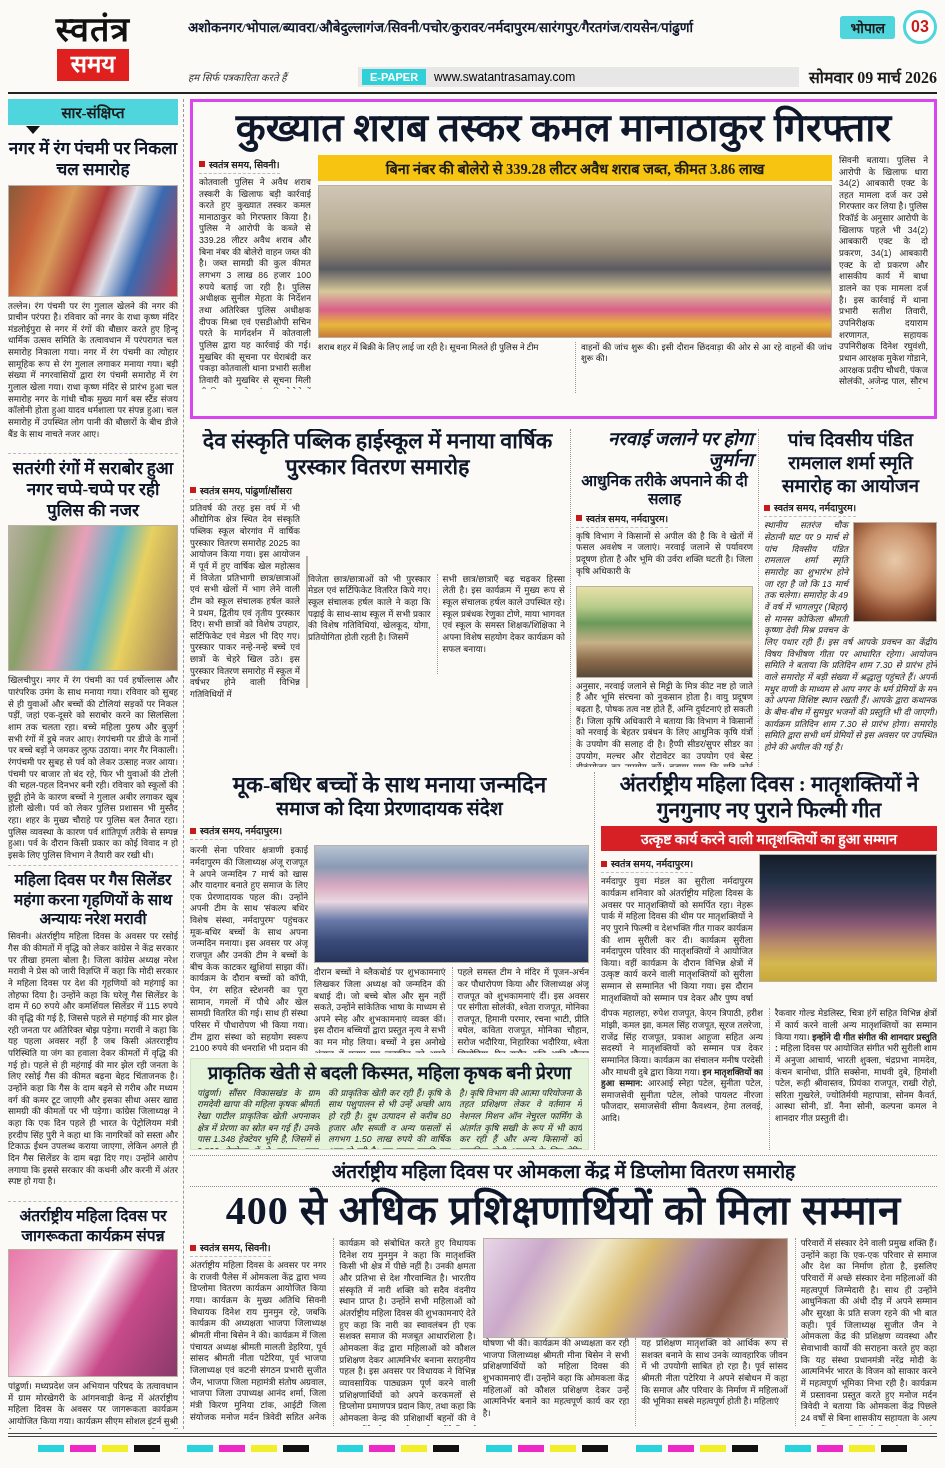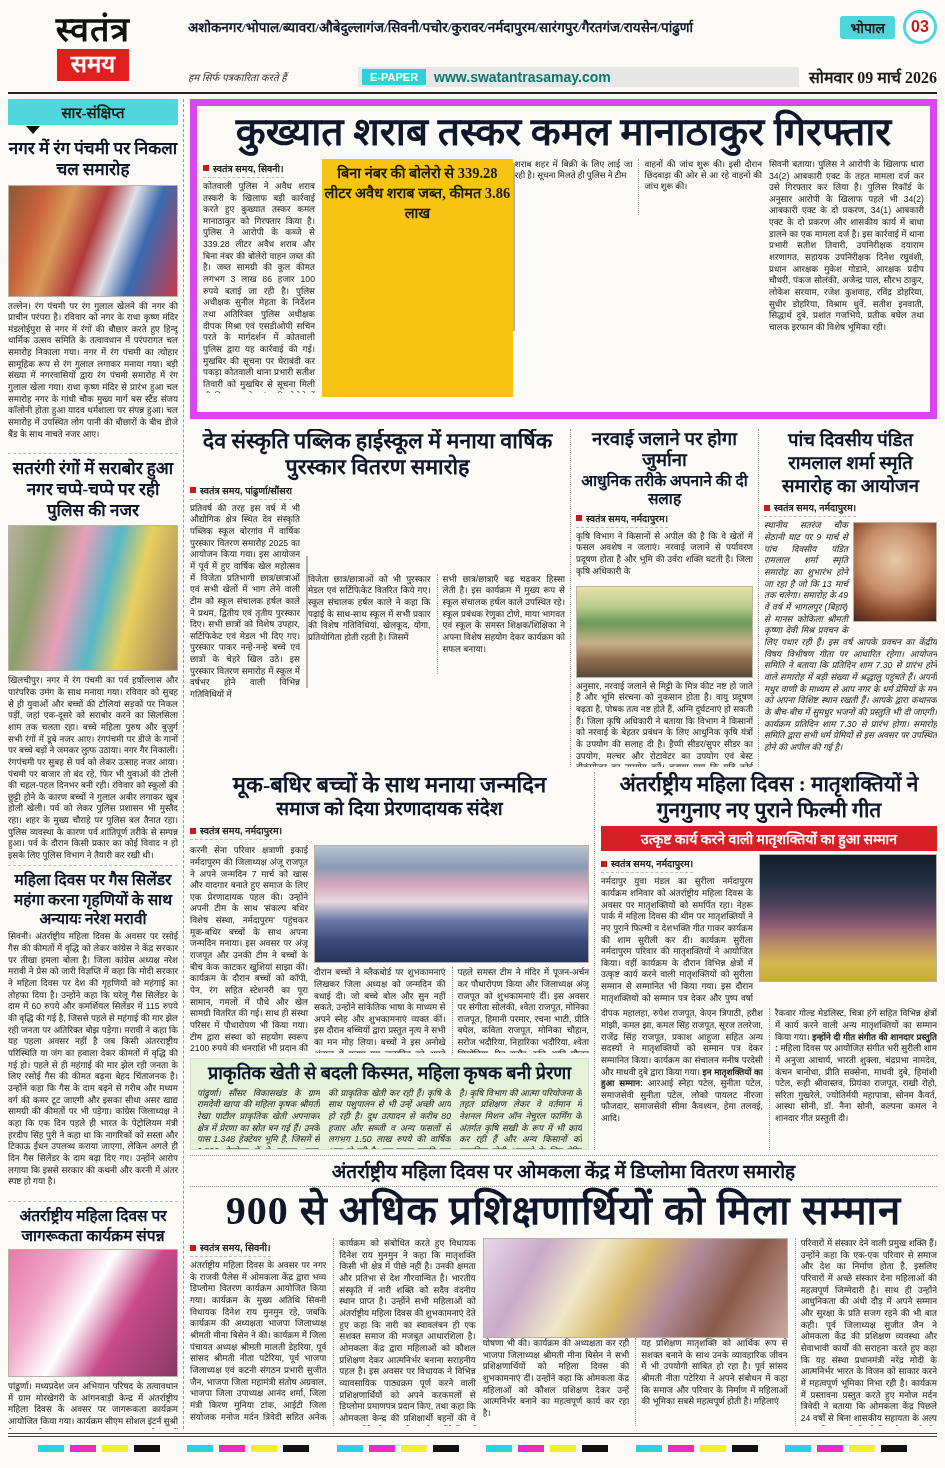--- a/index.html
+++ b/index.html
@@ -13,21 +13,21 @@
   .logo-bottom { margin-top:2px; background:#e01f1f; color:#fff; font-weight:bold; font-size:24px; line-height:1; padding:3px 14px 5px; font-family:"Liberation Serif","DejaVu Serif",serif; }
   .mast-right { flex:1; display:flex; flex-direction:column; justify-content:space-between; padding-top:4px; }
   .mast-row1 { display:flex; align-items:center; gap:8px; }
   .cities { flex:1; font-weight:bold; font-size:13.5px; font-family:"Liberation Serif","DejaVu Serif",serif; white-space:nowrap; overflow:hidden; }
   .edition-badge { background:#4fd5dc; font-weight:bold; font-size:14px; padding:2px 10px; border-radius:3px; }
   .page-circle { width:34px; height:34px; border:3px solid #4fd5dc; border-radius:50%; background:#fff; display:flex; align-items:center; justify-content:center; font-weight:bold; font-size:16px; color:#c81a1a; }
   .mast-row2 { display:flex; align-items:center; gap:10px; margin-top:4px; }
   .tagline { font-size:10px; font-style:italic; color:#333; width:160px; }
   .epaper-bar { flex:1; background:#e7e7e7; display:flex; align-items:center; gap:8px; padding:2px 4px; }
   .epaper-chip { background:#2fd0d8; color:#fff; font-weight:bold; font-size:11px; padding:2px 8px; }
-  .site-url { font-size:14px; font-weight:bold; color:#0f766e; }
+  .site-url { font-size:12px; font-weight:normal; color:#000000; }
   .issue-date { font-weight:bold; font-size:16px; font-family:"Liberation Serif","DejaVu Serif",serif; white-space:nowrap; }
   .mast-rule { border-bottom:2px solid #222; margin:4px 0 5px; }
 
   
   .content { display:flex; height:1330px; overflow:hidden; }
   .sidebar { width:176px; border-right:1px dashed #999; padding-right:5px; overflow:hidden; }
   .main { flex:1; padding-left:6px; overflow:hidden; }
 
   
   .byline { display:flex; align-items:center; gap:4px; font-weight:bold; font-size:9.5px; color:#222; margin:3px 0; border-bottom:1px dashed #bbb; padding-bottom:2px; width:max-content; max-width:100%; }
@@ -42,43 +42,43 @@
   .side-head { background:#4fd5dc; text-align:center; font-weight:bold; font-size:15px; padding:3px 0; font-family:"Liberation Serif","DejaVu Serif",serif; }
   .side-tri { width:0; height:0; border-left:7px solid transparent; border-right:7px solid transparent; border-top:8px solid #111; margin:1px 0 0 18px; }
   .side-article { padding:4px 0 2px; border-bottom:1px dashed #bbb; }
   .side-hl { font-size:17px; line-height:1.25; text-align:center; }
   .side-photo { width:100%; height:112px; margin:4px 0; }
   .ph-rangpanchami { background:linear-gradient(110deg,#8a5a3a 0%,#c8613a 18%,#d89a5a 32%,#b03a3a 48%,#e0e0e8 62%,#3a6ab0 75%,#c83a4a 100%); }
   .ph-holi-street { background:linear-gradient(105deg,#b8b0a0 0%,#8aa06a 20%,#e8a0b8 38%,#58b8c8 55%,#e8d060 70%,#9a7a5a 100%); height:146px; }
   .ph-awareness { background:linear-gradient(120deg,#e878a8 0%,#f0a8c8 25%,#ffffff 45%,#c84a8a 65%,#8a3a6a 100%); height:128px; }
 
   
-  .lead { border:7px solid #d946ef; padding:4px 6px; height:320px; overflow:hidden; }
+  .lead { border:3px solid #d946ef; padding:4px 6px; height:320px; overflow:hidden; }
   .lead-hl { font-size:39px; line-height:1.15; text-align:center; letter-spacing:0; }
   .lead-grid { display:flex; gap:7px; margin-top:4px; height:238px; }
   .lead-left { width:112px; }
-  .lead-center { width:440px; display:flex; flex-direction:row; }
+  .lead-center { width:514px; display:flex; flex-direction:column; }
   .lead-right { flex:1; }
   .lead-sub { background:#f6c411; font-weight:bold; font-size:14.5px; text-align:center; padding:3px 2px; font-family:"Liberation Serif","DejaVu Serif",serif; }
   .lead-photo { height:168px; margin:4px 0; background:linear-gradient(180deg,#cfc6b4 0%,#b8ad96 28%,#8a8070 45%,#5a5a62 55%,#d8c89a 70%,#d8608a 82%,#e8b83a 92%,#c87a3a 100%); }
   .lead-caps { display:flex; gap:6px; height:56px; }
   .lead-caps > div { flex:1; }
 
   
   .row2 { display:flex; margin-top:10px; height:338px; overflow:hidden; }
   .school { width:380px; padding-right:5px; }
   .school-hl { font-size:21.5px; line-height:1.2; text-align:center; }
   .school-grid { display:flex; gap:6px; margin-top:2px; }
   .school-c1 { width:110px; height:238px; }
   .school-right { flex:1; display:flex; flex-direction:row;align-items:center; }
   .school-photo { height:132px; background:linear-gradient(180deg,#f0e0b0 0%,#e8c85a 10%,#caa94d 18%,#3c3c48 42%,#e8e8ea 58%,#54586a 72%,#9fc86a 88%,#7aa84a 100%); }
   .school-cols { display:flex; gap:6px; margin-top:4px; height:100px; }
   .school-cols > div { flex:1; }
   .narwai { width:188px; padding:0 5px; }
-  .narwai-h1 { font-size:18.5px; line-height:1.15; text-align:center; }
+  .narwai-h1 { font-size:18.5px; line-height:1.15; text-align:right;font-style:italic; }
   .narwai-h2 { font-size:15.5px; line-height:1.2; text-align:center; }
   .narwai-photo { height:92px; margin:3px 0; background:linear-gradient(180deg,#e8e0a8 0%,#b8cc8a 22%,#6a9a5a 40%,#c8b088 62%,#8a6a4a 82%,#5a4a3a 100%); }
   .smriti { flex:1; padding-left:5px; }
   .smriti-hl { font-size:18.5px; line-height:1.25; text-align:center; }
   .smriti-photo { float:right; width:84px; height:100px; margin:2px 0 3px 5px; background:radial-gradient(circle at 50% 38%,#e8c9a8 0%,#c8906a 45%,#8a4a2e 75%,#4a2418 100%); }
   .smriti-body { font-style:italic; }
 
   
   .row3 { display:flex; margin-top:5px; height:378px; overflow:hidden; }
   .row3-left { width:404px; padding-right:5px; display:flex; flex-direction:column; }
@@ -303,21 +303,21 @@
               <span>रैकवार गोल्ड मेडलिस्ट, चित्रा हंगें सहित विभिन्न क्षेत्रों में कार्य करने वाली अन्य मातृशक्तियों का सम्मान किया गया।</span>
               <b>इन्होंने दी गीत संगीत की शानदार प्रस्तुति :</b>
               <span>महिला दिवस पर आयोजित संगीत भरी सुरीली शाम में अनुजा आचार्य, भारती शुक्ला, चंद्रप्रभा नामदेव, कंचन बानोधा, प्रीति सक्सेना, माधवी दुबे, हिमांशी पटेल, रूही श्रीवास्तव, प्रियंका राजपूत, राखी रोहो, सरिता गुखरेले, ज्योतिर्मयी महापात्रा, सोनम कैवर्त, आस्था सोनी, डॉ. नैना सोनी, कल्पना कमल ने शानदार गीत प्रस्तुती दी।</span>
             </div>
           </div>
         </div>
       </div>
 
       <div class="bottom">
         <div class="kicker hl">अंतर्राष्ट्रीय महिला दिवस पर ओमकला केंद्र में डिप्लोमा वितरण समारोह</div>
-        <div class="bottom-hl hl">900 से अधिक प्रशिक्षणार्थियों को मिला सम्मान</div>
+        <div class="bottom-hl hl">400 से अधिक प्रशिक्षणार्थियों को मिला सम्मान</div>
         <div class="bottom-grid">
           <div class="b-c">
             <div class="byline">
                 <span class="sq"></span>
                 <span>स्वतंत्र समय, सिवनी।</span>
               </div>
             <div class="bodytext" style="height:160px">अंतर्राष्ट्रीय महिला दिवस के अवसर पर नगर के राजवी पैलेस में ओमकला केंद्र द्वारा भव्य डिप्लोमा वितरण कार्यक्रम आयोजित किया गया। कार्यक्रम के मुख्य अतिथि सिवनी विधायक दिनेश राय मुनमुन रहे, जबकि कार्यक्रम की अध्यक्षता भाजपा जिलाध्यक्ष श्रीमती मीना बिसेन ने की। कार्यक्रम में जिला पंचायत अध्यक्ष श्रीमती मालती डेहरिया, पूर्व सांसद श्रीमती नीता पटेरिया, पूर्व भाजपा जिलाध्यक्ष एवं कटनी संगठन प्रभारी सुजीत जैन, भाजपा जिला महामंत्री संतोष अग्रवाल, भाजपा जिला उपाध्यक्ष आनंद शर्मा, जिला मंत्री किरण मुनिया टांक, आईटी जिला संयोजक मनोज मर्दन त्रिवेदी सहित अनेक जनप्रतिनिधि और गणमान्य नागरिक उपस्थित रहे।</div>
           </div>
           <div class="b-c bodytext dotsep" style="padding-left:5px">कार्यक्रम को संबोधित करते हुए विधायक दिनेश राय मुनमुन ने कहा कि मातृशक्ति किसी भी क्षेत्र में पीछे नहीं है। उनकी क्षमता और प्रतिभा से देश गौरवान्वित है। भारतीय संस्कृति में नारी शक्ति को सदैव वंदनीय स्थान प्राप्त है। उन्होंने सभी महिलाओं को अंतर्राष्ट्रीय महिला दिवस की शुभकामनाएं देते हुए कहा कि नारी का स्वावलंबन ही एक सशक्त समाज की मजबूत आधारशिला है। ओमकला केंद्र द्वारा महिलाओं को कौशल प्रशिक्षण देकर आत्मनिर्भर बनाना सराहनीय पहल है। इस अवसर पर विधायक ने विभिन्न व्यावसायिक पाठ्यक्रम पूर्ण करने वाली प्रशिक्षणार्थियों को अपने करकमलों से डिप्लोमा प्रमाणपत्र प्रदान किए, तथा कहा कि ओमकला केन्द्र की प्रशिक्षार्थी बहनों की वे मदद करेंगे ओमकला केन्द्र को उन्होंने सिलाई मशीनें प्रदान करने की</div>
           <div class="b-center">

